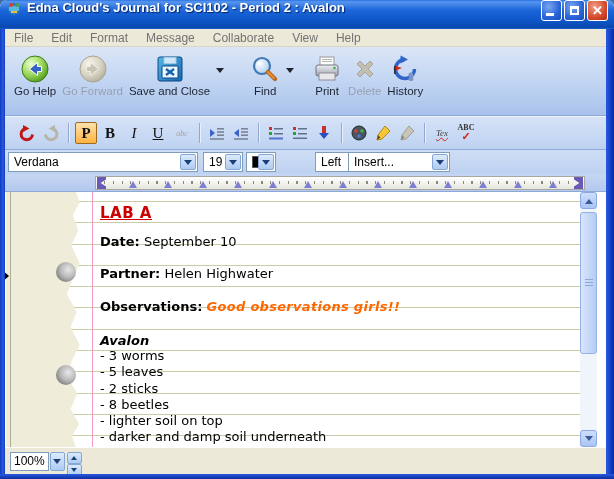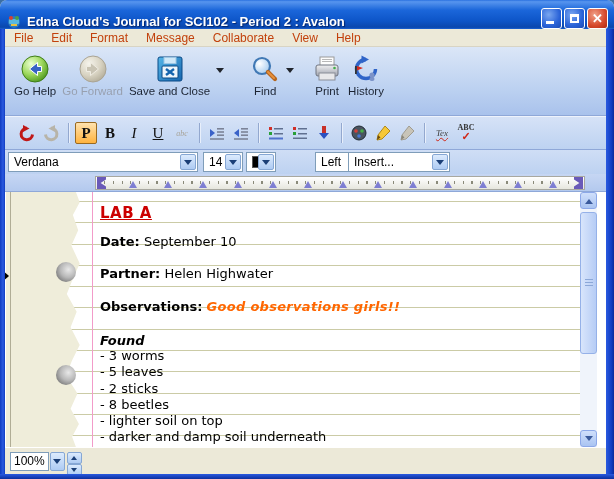--- a/index.html
+++ b/index.html
@@ -6,33 +6,33 @@
   *{box-sizing:border-box;}
   #win{position:relative;width:614px;height:479px;font-family:"Liberation Sans",sans-serif;
        border-radius:7px 7px 0 0;overflow:hidden;background:#ece9d8;}
   
   .b-left{position:absolute;left:0;top:29px;width:5px;bottom:0;background:linear-gradient(90deg,#0f3bc0,#2a5ae0 60%,#0f3bc0);}
   .b-right{position:absolute;right:0;top:29px;width:8px;bottom:0;background:linear-gradient(90deg,#2a5ae0,#0f3bc0 70%,#092a9a);}
   .b-bottom{position:absolute;left:0;bottom:0;height:5px;right:0;background:linear-gradient(#2a5ae0,#0b2f9e);}
   
   .titlebar{position:absolute;top:0;left:0;right:0;height:29px;
      background:linear-gradient(#2b71e0 0%,#5795ee 6%,#1b66da 35%,#0d55c8 72%,#0a47ad 94%,#1b62d4 100%);
-     display:flex;align-items:flex-end;padding:0 6px;}
+     display:flex;align-items:flex-start;padding:0 6px;}
   .title-text{color:#fff;font-weight:bold;font-size:13px;margin-left:5px;
      text-shadow:1px 1px 1px #00246c;white-space:nowrap;flex:1;}
   .winbtn{width:21px;height:21px;border:1px solid #fff;border-radius:3px;margin-left:2px;
      display:flex;align-items:center;justify-content:center;position:relative;}
   .wb-blue{background:radial-gradient(circle at 35% 30%,#7aa7f0,#2a63d8 60%,#1b4bb4);}
   .wb-red{background:radial-gradient(circle at 35% 30%,#f0a088,#d6492b 60%,#b22a10);}
   .glyph-min{position:absolute;left:4px;bottom:4px;width:8px;height:3px;background:#fff;}
   .glyph-max{width:9px;height:9px;border:2px solid #fff;border-top-width:3px;}
   .glyph-x{color:#fff;font-weight:bold;font-size:13px;line-height:1;}
   
   .menubar{position:absolute;top:29px;left:5px;width:601px;height:18px;background:#ece9d8;
-     display:flex;align-items:center;font-size:12px;color:#c2410c;border-bottom:1px solid #d8d4c4;}
+     display:flex;align-items:center;font-size:12px;color:#737373;border-bottom:1px solid #d8d4c4;}
   .menu-item{padding:1px 9px;cursor:default;}
   
   .toolbar{position:absolute;top:47px;left:5px;width:601px;height:69px;
      background:linear-gradient(#dbe6f7,#bdd2f1 60%,#a9c2ec);border-bottom:1px solid #8fa8d8;
      display:flex;align-items:flex-start;padding:5px 0 0 6px;}
   .tb-btn{display:flex;flex-direction:column;align-items:center;font-size:11.5px;color:#1c2433;padding:1px 3px;}
   .tb-btn .ic{height:32px;display:flex;align-items:center;justify-content:center;}
   .tb-dis{color:#98a0b0;}
   .dd-arrow{width:0;height:0;border:4px solid transparent;border-top:5px solid #20242c;margin:16px 5px 0 3px;}
   
@@ -233,20 +233,28 @@
                 <stop offset="100%" stop-color="#9fa3ae"></stop>
           </linearGradient>
             </defs>
           <rect x="4" y="11" width="22" height="11" rx="2" fill="url(#pr1)" stroke="#6f7480"></rect>
           <rect x="7" y="19" width="16" height="7" fill="#e8e8ea" stroke="#8a8e98"></rect>
           <circle cx="22.5" cy="14" r="1.3" fill="#3fae49"></circle>
         </svg>
       </span>
       <span>Print</span>
     </div>
+    <div class="tb-btn tb-dis">
+      <span class="ic">
+        <svg width="30" height="30" viewBox="0 0 30 30">
+          <path d="M7 10 L10 7 L15 12 L20 7 L23 10 L18 15 L23 20 L20 23 L15 18 L10 23 L7 20 L12 15 Z" fill="#c2beb2" stroke="#a8a498"></path>
+        </svg>
+      </span>
+      <span>Delete</span>
+    </div>
     <div class="tb-btn">
       <span class="ic">
         <svg width="30" height="30" viewBox="0 0 30 30">
           <path d="M24.5 15 A9.5 9.5 0 1 1 15 5.5" fill="none" stroke="#2f64c8" stroke-width="3.4"></path>
           <polygon points="10.5,1.5 18,5.5 10.5,9.5" fill="#2f64c8"></polygon>
           <rect x="4" y="12" width="1.8" height="8" fill="#333"></rect>
           <polygon points="6,12 12,14 6,16.5" fill="#d42a1e"></polygon>
           <circle cx="21" cy="21" r="2.6" fill="#7c93c8"></circle>
           <rect x="18.5" y="23" width="5" height="4" rx="2" fill="#7c93c8"></rect>
         </svg>
@@ -346,21 +354,21 @@
       <span class="c">✓</span>
     </span>
   </div>
 
   <div class="ctrlbar">
     <div class="combo" style="left:3px;width:190px;">
       <span>Verdana</span>
       <span class="combo-arrow"></span>
     </div>
     <div class="combo" style="left:198px;width:40px;">
-      <span>14</span>
+      <span>19</span>
       <span class="combo-arrow"></span>
     </div>
     <div class="combo" style="left:241px;width:30px;">
       <span class="swatch"></span>
       <span class="combo-arrow"></span>
     </div>
     <div class="combo" style="left:274px;width:66px;margin-left:36px;">
       <span>Left</span>
       <span class="combo-arrow"></span>
     </div>
@@ -406,21 +414,21 @@
         <span>September 10</span>
       </div>
       <div class="doc-line" style="top:74px;">
         <span class="lbl">Partner:</span>
         <span>Helen Highwater</span>
       </div>
       <div class="doc-line" style="top:107px;">
         <span class="lbl">Observations:</span>
         <span class="obs-val">Good observations girls!!</span>
       </div>
-      <div class="doc-line found-h" style="top:141px;">Found</div>
+      <div class="doc-line found-h" style="top:141px;">Avalon</div>
       <div class="found-list">
         <div>- 3 worms</div>
         <div>- 5 leaves</div>
         <div>- 2 sticks</div>
         <div>- 8 beetles</div>
         <div>- lighter soil on top</div>
         <div>- darker and damp soil underneath</div>
       </div>
     </div>
 

